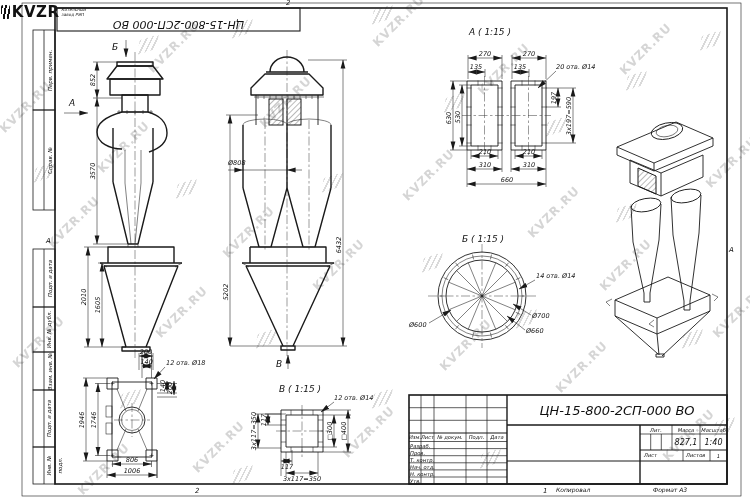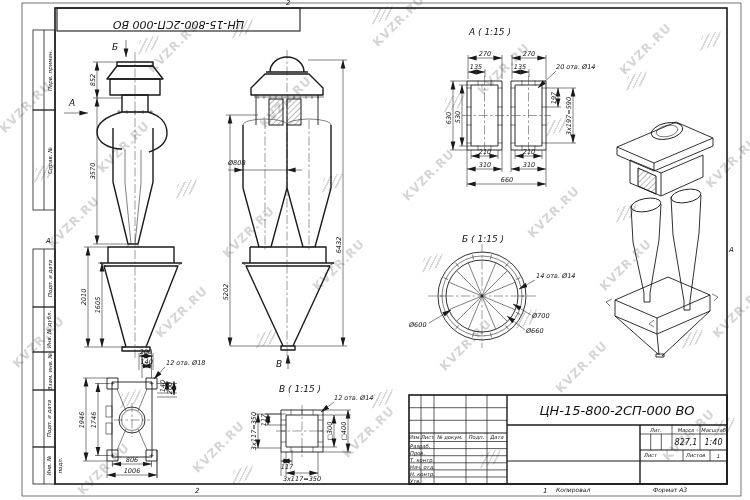--- a/index.html
+++ b/index.html
@@ -396,17 +396,25 @@
   <div class="lab ctr tb" style="left:466px;top:433px;width:21px;height:8.5px;">Подп.</div>
   <div class="lab ctr tb" style="left:487px;top:433px;width:20px;height:8.5px;">Дата</div>
 
   <div class="lab tb" style="left:410px;top:442.5px;">Разраб.</div>
   <div class="lab tb" style="left:410px;top:449.6px;">Пров.</div>
   <div class="lab tb" style="left:410px;top:456.7px;">Т. контр.</div>
   <div class="lab tb" style="left:410px;top:463.8px;">Нач. отд.</div>
   <div class="lab tb" style="left:410px;top:470.9px;">Н. контр.</div>
   <div class="lab tb" style="left:410px;top:478px;">Утв.</div>
 
+  <div id="logo">
+    <span class="coil"></span>
+    <span class="kv">KVZR</span>
+    <span class="sub">
+      <span style="display:block">Котельный</span>
+      <span style="display:block">завод РЭП</span>
+    </span>
+  </div>
 
   <div class="lab" style="left:556px;top:486px;font-size:6px;">Копировал</div>
   <div class="lab" style="left:653px;top:486px;font-size:6px;">Формат А3</div>
 
 </div>
 
 </body></html>

